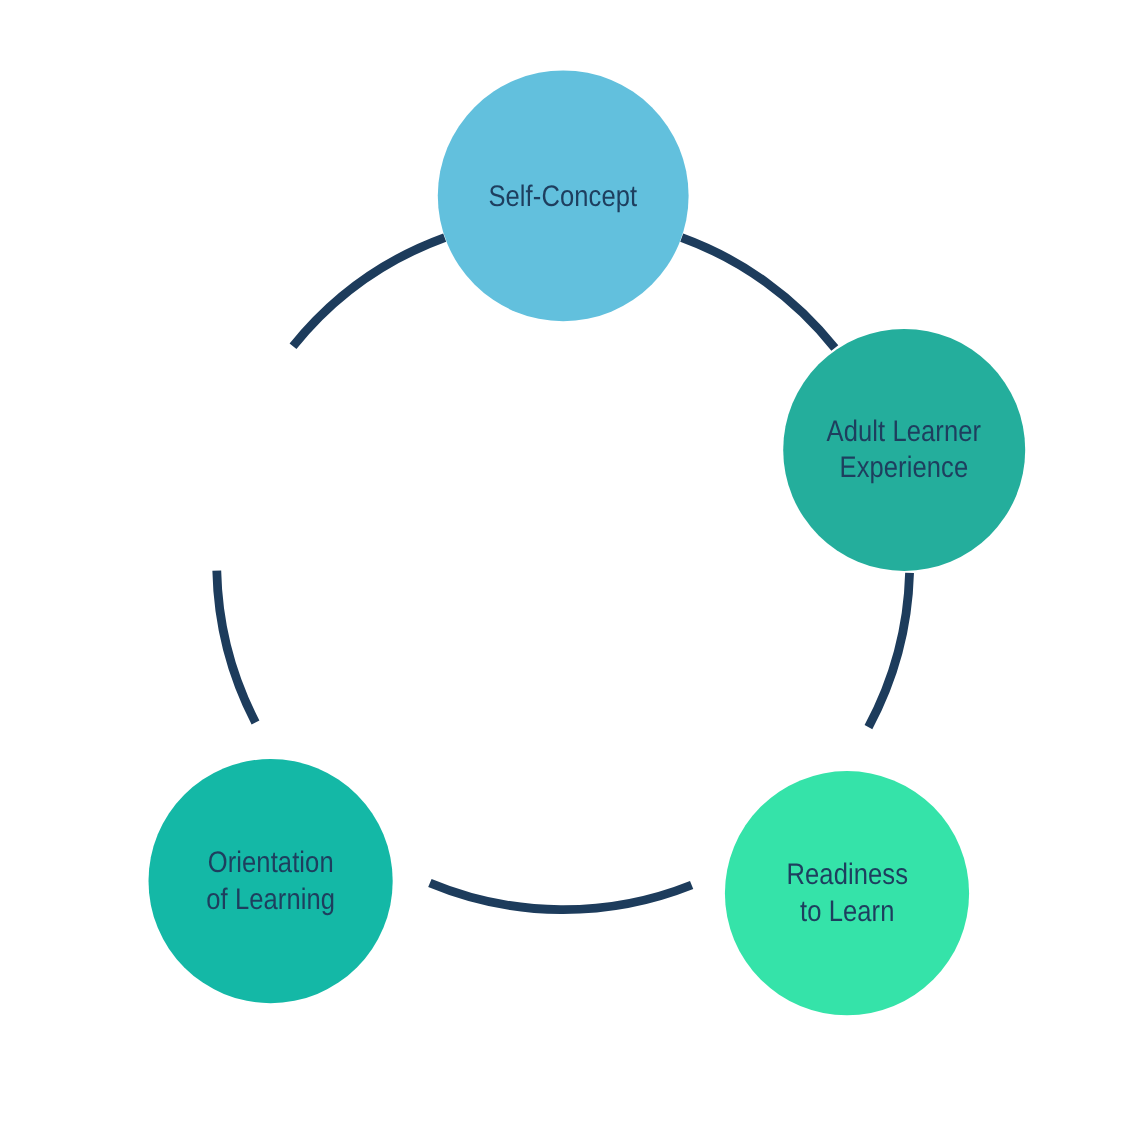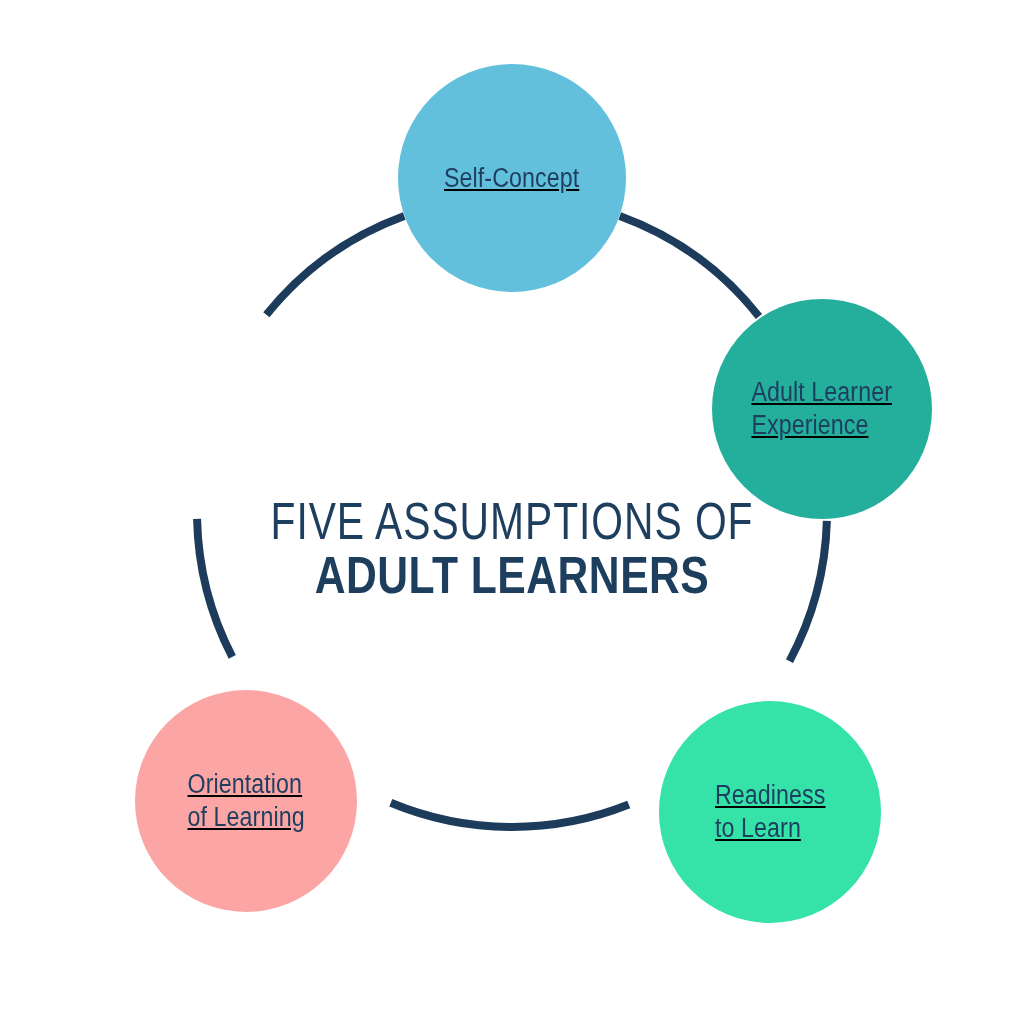--- a/index.html
+++ b/index.html
@@ -25,23 +25,22 @@
     top: 0;
     width: 1024px;
     height: 1024px;
   }
   .node {
     position: absolute;
     border-radius: 50%;
     display: flex;
     align-items: center;
     justify-content: center;
-    text-align: left;
+    text-align: center;
     box-sizing: border-box;
-    text-decoration: underline;
   }
   .node-label {
     font-family: "Liberation Sans Narrow", "Liberation Sans", sans-serif;
     font-stretch: condensed;
     font-weight: 400;
     font-size: 27px;
     line-height: 1.22;
     letter-spacing: 0.1px;
     transform: scaleX(0.86);
     white-space: pre-line;
@@ -99,24 +98,20 @@
   <div class="node" style="left: 712px; top: 299px; width: 220px; height: 220px; background: rgb(36, 174, 156);">
     <span class="node-label" style="color: rgb(30, 62, 94);">Adult Learner
 Experience</span>
   </div>
 
   <div class="node" style="left: 659px; top: 701px; width: 222px; height: 222px; background: rgb(53, 227, 169);">
     <span class="node-label" style="color: rgb(30, 62, 94);">Readiness
 to Learn</span>
   </div>
 
-  <div class="node" style="left: 135px; top: 690px; width: 222px; height: 222px; background: #fca5a5;">
+  <div class="node" style="left: 135px; top: 690px; width: 222px; height: 222px; background: #14b8a6;">
     <span class="node-label" style="color: rgb(30, 62, 94);">Orientation
 of Learning</span>
   </div>
 
 
-  <div id="center-title">
-    <span class="title-line1" style="color: rgb(30, 62, 94);">FIVE ASSUMPTIONS OF</span>
-    <span class="title-line2" style="color: rgb(30, 62, 94);">ADULT LEARNERS</span>
-  </div>
 
 </div>
 
 </body></html>

